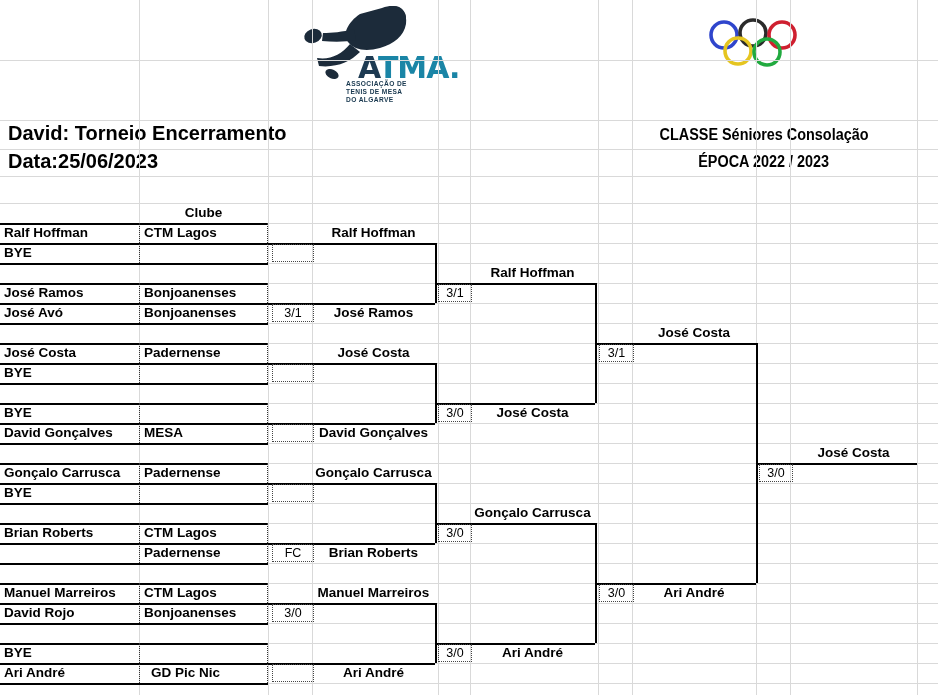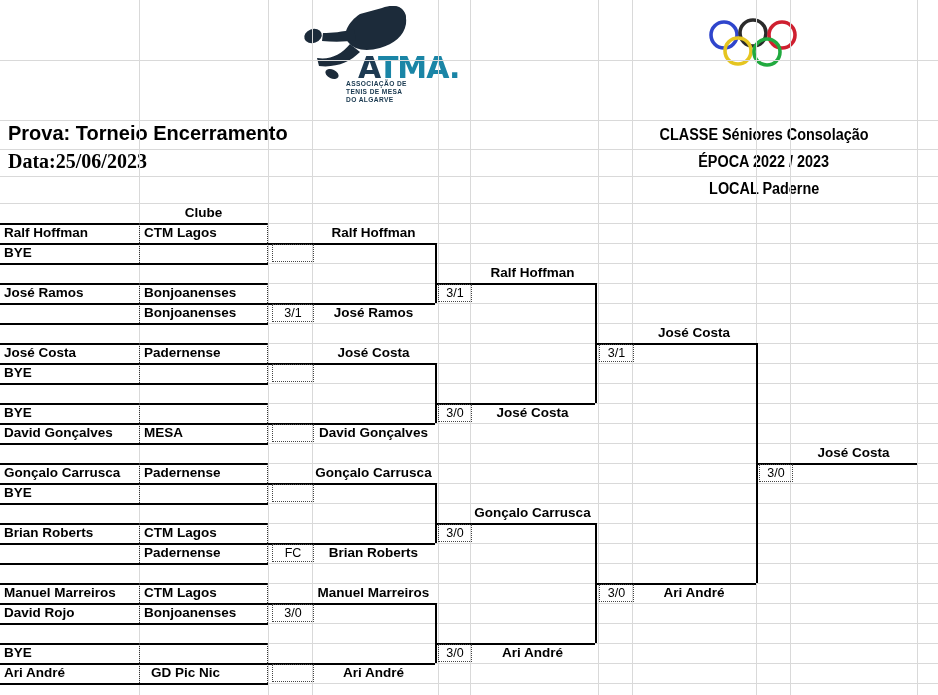--- a/index.html
+++ b/index.html
@@ -17,26 +17,25 @@
   .bigtitle{position:absolute;left:8px;font-weight:bold;font-size:20px;white-space:nowrap;}
   .righthead{position:absolute;left:598px;width:332px;text-align:center;font-weight:bold;font-size:16px;white-space:nowrap;}
   .cond{display:inline-block;transform:scaleX(.9);transform-origin:50% 50%;}
   .colhead{position:absolute;height:20px;line-height:20px;font-weight:bold;font-size:13.5px;text-align:center;}
 </style>
 </head>
 <body>
 
 <div id="sheet">
 
-  <div class="bigtitle" style="top:122px;">Prova: Torneio Encerramento</div>
-  <div class="bigtitle" style="top:150px;font-family:Liberation Serif, serif;">Data:25/06/2023</div>
+  <div class="bigtitle" style="top:122px;">David: Torneio Encerramento</div>
+  <div class="bigtitle" style="top:150px;">Data:25/06/2023</div>
 
   <div class="righthead" style="top:126px;"><span class="cond">CLASSE Séniores Consolação</span></div>
   <div class="righthead" style="top:153px;"><span class="cond">ÉPOCA  2022 / 2023</span></div>
-  <div class="righthead" style="top:180px;"><span class="cond">LOCAL Paderne</span></div>
 
   <div class="colhead" style="left:139px;width:129px;top:203px;">Clube</div>
 
   <svg style="position:absolute;left:292px;top:2px;" width="185" height="112" viewBox="0 0 185 112">
     <g>
       <ellipse cx="102" cy="15" rx="12" ry="11" transform="rotate(15 102 15)" fill="#1c2b3a"></ellipse>
       <path d="M90,6 C106,0 116,8 114,22 C112,34 102,42 88,46 C74,50 62,48 56,40 C50,32 56,20 68,12 Z" fill="#1c2b3a"></path>
       <path d="M62,27 C50,30 40,31 31,31 L30,39 C42,40 54,40 64,38 Z" fill="#1c2b3a"></path>
       <ellipse cx="21" cy="34" rx="9" ry="7" transform="rotate(-20 21 34)" fill="#1c2b3a"></ellipse>
       <path d="M58,42 C49,53 38,58 25,56 L27,64 C44,66 58,60 68,50 Z" fill="#1c2b3a"></path>
@@ -150,20 +149,21 @@
     <div class="dotv" style="left: 139px; top: 583px; height: 40px;"></div>
     <div class="dotv" style="left: 267px; top: 583px; height: 40px;"></div>
     <div class="dotv" style="left: 139px; top: 643px; height: 40px;"></div>
     <div class="dotv" style="left: 267px; top: 643px; height: 40px;"></div>
     <div class="rowtext" style="left: 4px; top: 223px; width: 134px;">Ralf Hoffman</div>
     <div class="rowtext" style="left: 144px; top: 223px; width: 122px;">CTM Lagos</div>
     <div class="rowtext" style="left: 4px; top: 243px; width: 134px;">BYE</div>
     <div class="rowtext" style="left: 144px; top: 243px; width: 122px;"></div>
     <div class="rowtext" style="left: 4px; top: 283px; width: 134px;">José Ramos</div>
     <div class="rowtext" style="left: 144px; top: 283px; width: 122px;">Bonjoanenses</div>
+    <div class="rowtext" style="left: 4px; top: 303px; width: 134px;">José Avó</div>
     <div class="rowtext" style="left: 144px; top: 303px; width: 122px;">Bonjoanenses</div>
     <div class="rowtext" style="left: 4px; top: 343px; width: 134px;">José Costa</div>
     <div class="rowtext" style="left: 144px; top: 343px; width: 122px;">Padernense</div>
     <div class="rowtext" style="left: 4px; top: 363px; width: 134px;">BYE</div>
     <div class="rowtext" style="left: 144px; top: 363px; width: 122px;"></div>
     <div class="rowtext" style="left: 4px; top: 403px; width: 134px;">BYE</div>
     <div class="rowtext" style="left: 144px; top: 403px; width: 122px;"></div>
     <div class="rowtext" style="left: 4px; top: 423px; width: 134px;">David Gonçalves</div>
     <div class="rowtext" style="left: 144px; top: 423px; width: 122px;">MESA</div>
     <div class="rowtext" style="left: 4px; top: 463px; width: 134px;">Gonçalo Carrusca</div>

